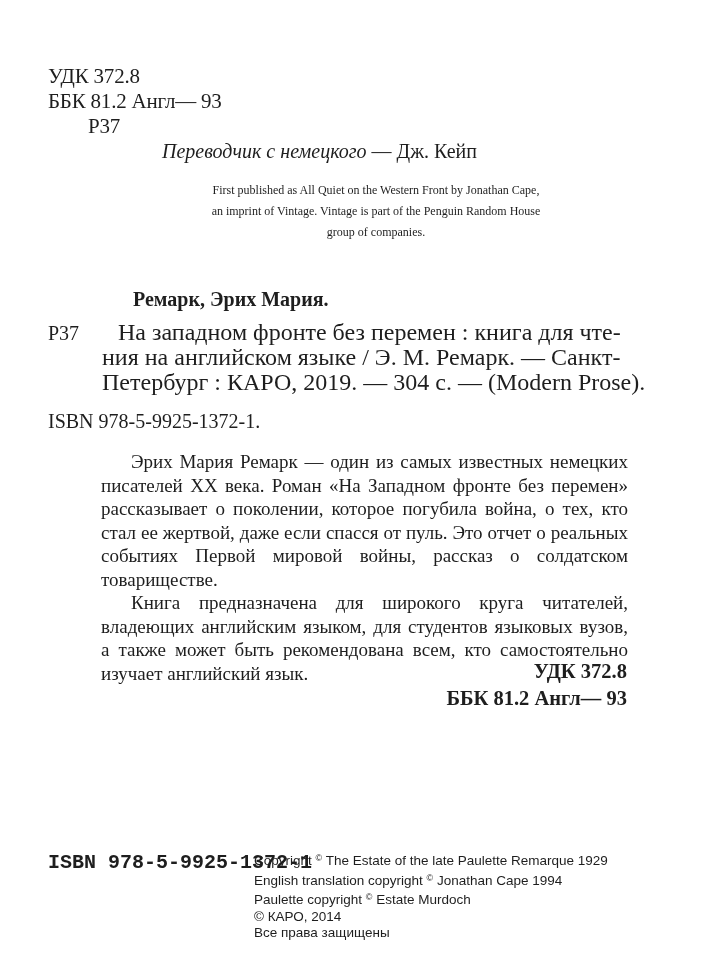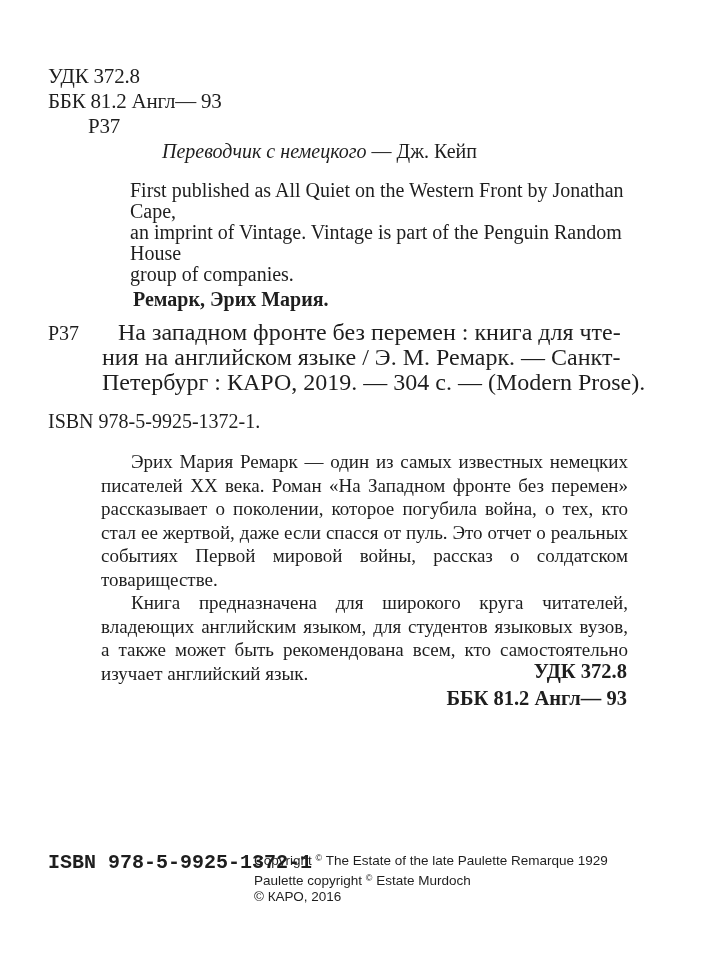--- a/index.html
+++ b/index.html
@@ -5,21 +5,21 @@
   html, body { margin: 0; padding: 0; background: #ffffff; }
   body {
     width: 701px; height: 970px; position: relative; overflow: hidden;
     font-family: "DejaVu Serif", "Liberation Serif", serif;
     color: #1e1e1e;
   }
   .abs { position: absolute; white-space: nowrap; }
   .cls { font-family: "Liberation Serif", serif; font-size: 21px; line-height: 25px; letter-spacing: -0.2px; }
   .translator { font-family: "Liberation Serif", serif; font-size: 20px; }
   .translator i { font-style: italic; text-align: right; }
-  .pub { font-family: "Liberation Serif", serif; font-size: 20px; line-height: 21px; text-align: left; left: 130px; width: 520px; white-space: normal; }
+  .pub { font-family: "Liberation Serif", serif; font-size: 12px; line-height: 21px; text-align: center; left: 116px; width: 520px; white-space: normal; }
   .author { font-family: "Liberation Serif", serif; font-weight: bold; font-size: 20px; }
   .biblio-code { font-family: "Liberation Serif", serif; font-size: 20px; }
   .biblio { font-family: "Liberation Serif", serif; font-size: 24px; line-height: 25px; }
   .isbn1 { font-family: "Liberation Serif", serif; font-size: 20px; }
   .annot { font-family: Liberation Serif, serif; font-size: 19px; line-height: 23.5px; left: 101px; width: 527px; white-space: normal; text-align: justify; }
   .annot p { margin: 0; text-indent: 30px; }
   .cls-right { font-family: "Liberation Serif", serif; font-weight: bold; font-size: 20.5px; line-height: 27px; text-align: right; right: 74px; }
   .isbn2 { font-family: Liberation Mono, monospace; font-weight: bold; font-size: 20px; margin-top: 40px; }
   .copy { font-family: Liberation Sans, sans-serif; font-size: 13.5px; line-height: 16.5px; left: 254px; }
   .copy sup { font-size: 9px; vertical-align: 4px; }
@@ -61,15 +61,17 @@
 
 <div class="abs cls-right" style="top:658px;">
   <div>УДК 372.8</div>
   <div>ББК 81.2 Англ— 93</div>
 </div>
 
 <div class="abs isbn2" style="left:48px; top:811px;">ISBN 978-5-9925-1372-1</div>
 
 <div class="abs copy" style="top:850px;">
   <div><span>Copyright </span><sup>©</sup><span> The Estate of the late Paulette Remarque 1929</span></div>
+  <div><span>English translation copyright </span><sup>©</sup><span> Jonathan Cape 1994</span></div>
   <div><span>Paulette  copyright </span><sup>©</sup><span> Estate Murdoch</span></div>
-  <div>© КАРО, 2016</div>
+  <div>© КАРО, 2014</div>
+  <div>Все права защищены</div>
 </div>
 
 </body></html>

